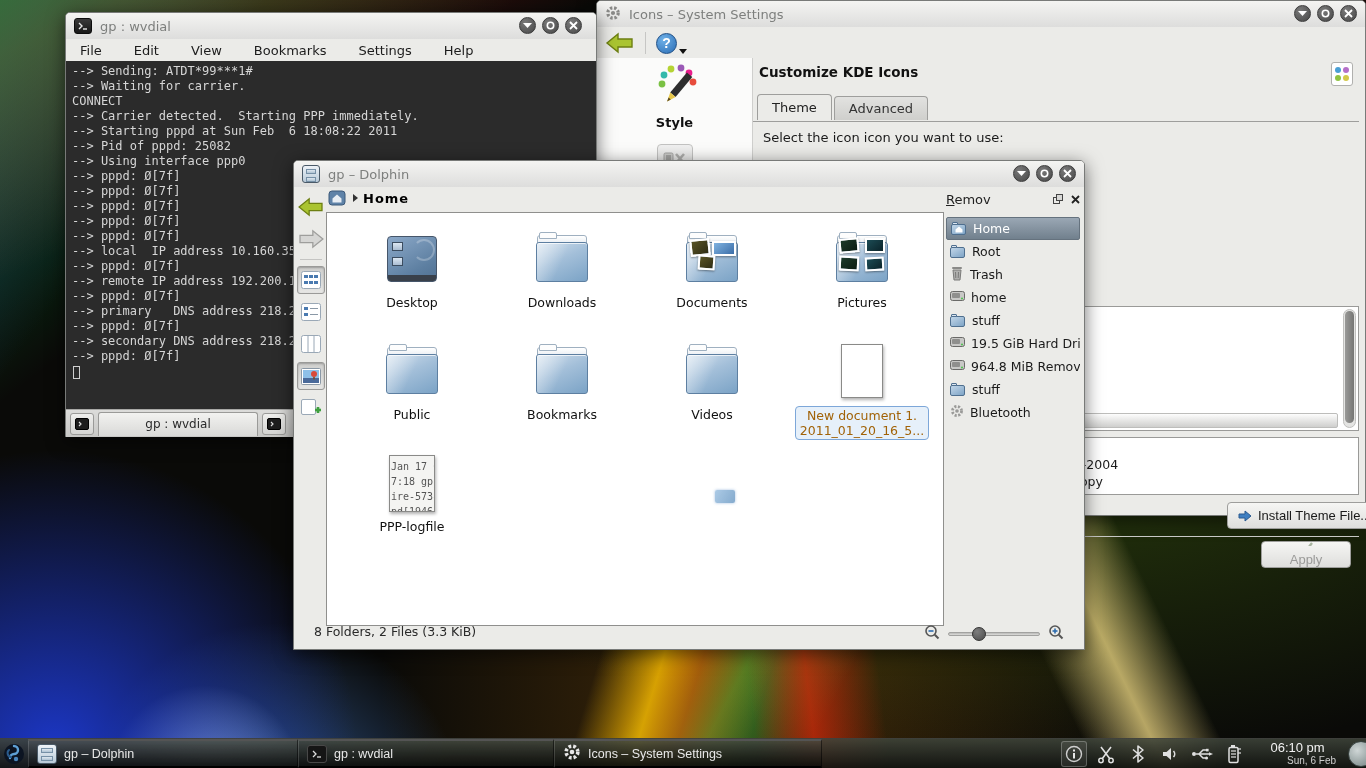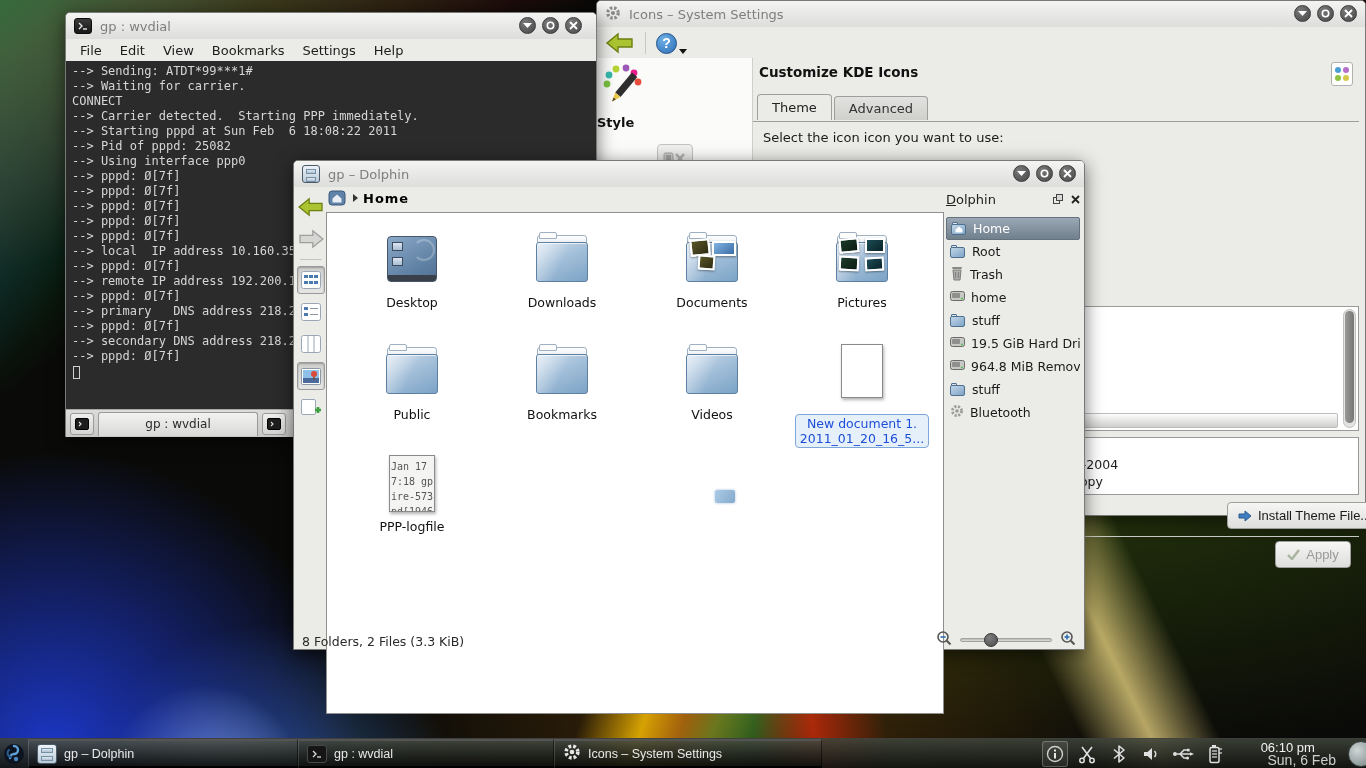--- a/index.html
+++ b/index.html
@@ -32,21 +32,21 @@
   .titlebar .title{color:#7d7f7d;font-size:13px;margin-left:8px;white-space:nowrap;overflow:hidden;}
   .winbtns{position:absolute;right:8px;top:4px;display:flex;gap:6px;}
   .wbtn{width:17px;height:17px;border-radius:50%;border:1px solid #3c3c3c;
     background:radial-gradient(circle at 35% 30%, #7a7a7a, #474747);display:flex;align-items:center;justify-content:center;padding:0;}
   .wbtn svg{display:block;}
 
   
   .term{left:65px;top:12px;width:532px;height:425px;}
   .appicon-term{width:18px;height:16px;border-radius:3px;background:linear-gradient(#3a3a3a,#181818);
     border:1px solid #0c0c0c;display:flex;align-items:center;justify-content:center;}
-  .menubar{height:22px;display:flex;align-items:center;gap:18px;padding:0 14px;background:#ebebe8;font-size:13px;color:#1c1c1c;}
+  .menubar{height:22px;display:flex;align-items:center;gap:32px;padding:0 14px;background:#ebebe8;font-size:13px;color:#1c1c1c;}
   .menubar span{cursor:default;}
   .term-screen{position:relative;height:348px;background:var(--terminal_bg,#2b2b2b);overflow:hidden;}
   .term-screen pre{margin:0;padding:3px 6px;font-family:"DejaVu Sans Mono","Liberation Mono",monospace;
     font-size:12px;line-height:15px;color:var(--terminal_fg,#d6d6d6);white-space:pre;}
   .term-cursor{position:absolute;left:7px;top:305px;width:7px;height:13px;border:1px solid #cfcfcf;}
   .term-tabbar{height:28px;background:linear-gradient(#dcdcda,#c7c7c5);border-top:1px solid #a8a8a6;
     display:flex;align-items:center;padding:0 4px;gap:4px;}
   .tabbtn{width:24px;height:22px;border:1px solid #9a9a98;border-radius:3px;
     background:linear-gradient(#efefed,#d4d4d2);display:flex;align-items:center;justify-content:center;padding:0;}
   .tinyterm{width:14px;height:12px;border-radius:2px;background:#1d1d1d;border:1px solid #000;
@@ -58,21 +58,21 @@
   
   .ss{left:596px;top:0;width:770px;height:516px;}
   .ss-toolbar{height:32px;display:flex;align-items:center;gap:10px;padding:0 8px;}
   .toolsep{width:1px;height:22px;background:#c6c6c4;}
   .helpbtn{position:relative;width:24px;height:24px;border:none;background:transparent;padding:0;}
   .helpbtn .qcircle{width:21px;height:21px;border-radius:50%;background:radial-gradient(circle at 35% 30%, #6fb1e8, #2a6cb4);
     border:1px solid #1d4e86;color:#fff;font-weight:bold;font-size:14px;display:flex;align-items:center;justify-content:center;}
   .helpbtn .caret{position:absolute;right:-7px;bottom:1px;width:0;height:0;border-left:4px solid transparent;border-right:4px solid transparent;border-top:5px solid #111;}
   .ss-body{position:absolute;left:0;top:57px;right:0;bottom:0;display:flex;}
   .ss-sidebar{width:156px;background:#fbfbfa;border-right:1px solid #cfcfcd;position:relative;}
-  .ss-side-item{display:flex;flex-direction:column;padding-top:6px;}
+  .ss-side-item{display:flex;flex-direction:column;align-items:center;padding-top:6px;}
   .ss-side-item .lbl{font-weight:bold;font-size:13px;margin-top:4px;color:#111;}
   .graytool{margin:14px auto 0;width:36px;height:30px;border:1px solid #b5b5b3;border-radius:4px;
     background:linear-gradient(#eee,#d6d6d4);display:flex;align-items:center;justify-content:center;opacity:.8;}
   .ss-content{position:relative;flex:1;}
   .ss-h1{position:absolute;left:6px;top:6px;font-weight:bold;font-size:13.5px;color:#111;}
   .fourdot{position:absolute;right:12px;top:4px;width:22px;height:24px;border:1px solid #b0b0ae;border-radius:3px;background:#fff;}
   .fourdot i{position:absolute;width:6px;height:6px;border-radius:50%;}
   .tabs{position:absolute;left:4px;top:38px;display:flex;align-items:flex-end;height:24px;}
   .tab{height:24px;padding:0 14px;border:1px solid #9e9e9c;border-bottom:none;border-radius:4px 4px 0 0;
     display:flex;align-items:center;font-size:13px;}
@@ -87,35 +87,35 @@
   .ss-vscroll{position:absolute;right:2px;top:2px;bottom:2px;width:13px;background:#e4e4e2;border:1px solid #c0c0be;border-radius:7px;}
   .ss-vthumb{position:absolute;left:1px;right:1px;top:1px;height:96%;background:linear-gradient(90deg,#9a9a98,#767674);border-radius:6px;}
   .ss-descbox{position:absolute;left:10px;top:315px;width:596px;height:58px;background:#fff;border:1px solid #9a9a98;
     font-size:12.5px;line-height:17px;color:#1a1a1a;}
   .ss-desc-frag{position:absolute;right:110px;width:250px;top:18px;}
   .ss-btnrow{position:absolute;left:10px;top:380px;right:0;height:28px;}
   .ss-sep{position:absolute;left:4px;right:0;top:414px;height:1px;background:#c8c8c6;}
   .pbtn{position:absolute;height:27px;border:1px solid #9e9e9c;border-radius:4px;
     background:linear-gradient(#f6f6f4,#dededc);font-size:13px;color:#1a1a1a;display:flex;align-items:center;gap:6px;padding:0 10px;}
   .pbtn.disabled{color:#9a9a98;}
-  .ss-apply{top:419px;right:8px;left:auto;width:76px;justify-content:center;}
+  .ss-apply{top:419px;right:8px;left:auto;width:90px;justify-content:flex-start;flex-direction:column;}
 
   
   .dolphin{left:293px;top:160px;width:792px;height:490px;}
   .crumbbar{position:absolute;left:34px;top:27px;height:20px;display:flex;align-items:center;gap:5px;}
   .crumb-home-btn{width:20px;height:17px;border:none;padding:0;background:transparent;display:flex;align-items:center;}
   .crumb-sep{width:0;height:0;border-top:4px solid transparent;border-bottom:4px solid transparent;border-left:5px solid #333;}
   .crumb-label{font-weight:bold;font-size:13px;color:#000;letter-spacing:1px;}
   .vtoolbar{position:absolute;left:2px;top:32px;width:30px;display:flex;flex-direction:column;align-items:center;gap:4px;}
   .navbtn{width:30px;height:28px;background:transparent;border:none;padding:0;display:flex;align-items:center;justify-content:center;}
   .vtsep{width:22px;height:1px;background:#c4c4c2;margin:2px 0;}
   .viewbtn{width:28px;height:28px;border:1px solid transparent;border-radius:3px;background:transparent;
     display:flex;align-items:center;justify-content:center;padding:0;}
   .viewbtn.checked{border-color:#9a9a98;background:linear-gradient(#cfcfcd,#e6e6e4);box-shadow:inset 0 1px 2px rgba(0,0,0,.25);}
-  .dolphin-view{position:absolute;left:32px;top:51px;width:618px;height:502px;background:#fff;border:1px solid #8f8f8d;overflow:hidden;}
+  .dolphin-view{position:absolute;left:32px;top:51px;width:618px;height:414px;background:#fff;border:1px solid #8f8f8d;overflow:hidden;}
   .grid{position:absolute;left:10px;top:8px;display:grid;grid-template-columns:repeat(4,150px);grid-auto-rows:112px;}
   .cell{display:flex;flex-direction:column;align-items:center;padding-top:6px;}
   .cell .label{margin-top:4px;font-size:12.5px;color:#111;text-align:center;line-height:15px;}
 
   
   .icon64{position:relative;width:64px;height:64px;flex:0 0 64px;}
   .fold-back{position:absolute;left:7px;top:8px;width:50px;height:12px;background:linear-gradient(#ffffff,#e2e8ee);
     border:1px solid #9fb0c0;border-radius:3px 3px 0 0;}
   .fold-tab{position:absolute;left:9px;top:5px;width:18px;height:7px;background:#fdfdfd;border:1px solid #9fb0c0;border-radius:2px 2px 0 0;}
   .fold-body{position:absolute;left:6px;top:15px;width:52px;height:40px;border-radius:3px;border:1px solid #5d7fa1;
@@ -133,43 +133,43 @@
   .thumb{position:absolute;border:2px solid #fff;box-shadow:0 1px 2px rgba(0,0,0,.4);}
   .thumb.olive{background:linear-gradient(140deg,#5a5526,#2e2c14);}
   .thumb.card{background:linear-gradient(140deg,#7fb2e0,#3c6ea8);}
   .thumb.night{background:linear-gradient(140deg,#1d3b2a,#0c1c12);}
   .thumb.teal{background:linear-gradient(140deg,#1c4c55,#0a2228);}
   
   .page{width:42px;height:54px;background:#fff;border:1px solid #8a8a88;box-shadow:1px 2px 3px rgba(0,0,0,.3);}
   .page.preview{width:46px;height:57px;background:#f4f4f2;padding:2px 1px;overflow:hidden;}
   .preview-text{font-family:"DejaVu Sans Mono","Liberation Mono",monospace;font-size:10px;line-height:11px;color:#555;
     white-space:pre;transform:scale(.52);transform-origin:0 0;width:190%;}
-  .sel-label{margin-top:11px;border:1px solid #7da7d9;border-radius:4px;background:rgba(205,225,246,.5);
-    padding:1px 4px;font-size:12.5px;line-height:15px;color:#1d4ed8;text-align:center;}
+  .sel-label{margin-top:3px;border:1px solid #7da7d9;border-radius:4px;background:rgba(205,225,246,.5);
+    padding:1px 4px;font-size:12.5px;line-height:15px;color:#a16207;text-align:center;}
   .artifact{position:absolute;left:388px;top:277px;width:20px;height:13px;border-radius:2px;
     background:linear-gradient(120deg,#9ec2e2,#6f9cc5);opacity:.85;box-shadow:0 0 3px rgba(120,160,210,.8);}
 
   
   .places{position:absolute;left:652px;top:28px;width:134px;height:437px;}
   .places-head{display:flex;align-items:center;height:20px;font-size:13px;color:#222;}
   .places-head .ph-label::first-letter{text-decoration:underline;}
   .ph-btns{margin-left:auto;display:flex;gap:8px;align-items:center;}
   .ph-btns button{border:none;background:transparent;padding:0;display:flex;}
   .places-list{margin-top:8px;display:flex;flex-direction:column;}
   .place{display:flex;align-items:center;gap:6px;height:23px;padding:0 4px;font-size:12.5px;color:#1a1a1a;
     white-space:nowrap;overflow:hidden;border-radius:2px;}
   .place.selected{background:linear-gradient(var(--places_selected,#9aa7b4),#71808d);color:#fff;
     border:1px solid #65727e;}
   .pficon{position:relative;width:16px;height:13px;flex:0 0 16px;}
   .pficon .b{position:absolute;left:0;top:2px;width:15px;height:11px;border-radius:2px;border:1px solid #4f6f8f;
     background:linear-gradient(150deg,#c2d6e8,#7ea4c6);}
   .pficon .t{position:absolute;left:1px;top:0;width:6px;height:3px;background:#dce6f0;border:1px solid #4f6f8f;border-radius:1px 1px 0 0;}
 
   
-  .statusbar{position:absolute;left:0;right:0;bottom:0;height:25px;display:flex;align-items:flex-end;padding:0 8px;
+  .statusbar{position:absolute;left:0;right:0;bottom:0;height:25px;display:flex;align-items:flex-start;padding:0 20px;
     font-size:12.5px;color:#2a2a2a;gap:22px;}
   .zoomctl{margin-left:auto;display:flex;align-items:center;gap:8px;}
   .slider{position:relative;width:92px;height:14px;}
   .slider .track{position:absolute;left:0;right:0;top:5px;height:4px;border-radius:2px;background:linear-gradient(#b9b9b7,#dcdcda);border:1px solid #a2a2a0;}
   .slider .knob{position:absolute;left:24px;top:0;width:14px;height:14px;border-radius:50%;
     background:radial-gradient(circle at 35% 30%,#7e7e7e,#4c4c4c);border:1px solid #333;}
 
   
   .taskbar{position:absolute;left:0;top:738px;width:1366px;height:30px;
     background:linear-gradient(rgba(62,68,58,.88),rgba(18,20,16,.94));border-top:1px solid rgba(255,255,255,.18);
@@ -180,21 +180,21 @@
     background:linear-gradient(rgba(255,255,255,.07),rgba(0,0,0,.18));white-space:nowrap;overflow:hidden;}
   .task.t1{width:270px;}
   .task.t2{width:256px;background:linear-gradient(rgba(255,255,255,.03),rgba(0,0,0,.28));}
   .task.t3{width:268px;background:linear-gradient(rgba(255,255,255,.03),rgba(0,0,0,.28));}
   .tray{margin-left:auto;display:flex;align-items:center;gap:6px;padding-right:2px;}
   .trayicon{width:26px;height:26px;display:flex;align-items:center;justify-content:center;background:transparent;border:none;padding:0;}
   .trayicon.boxed{border:1px solid rgba(255,255,255,.25);border-radius:3px;background:rgba(255,255,255,.08);}
   .clock{display:flex;flex-direction:column;align-items:center;justify-content:center;line-height:13px;
     padding:0 6px;background:transparent;border:none;color:#f2f2f2;}
   .clock .time{font-size:13px;}
-  .clock .date{font-size:14px;color:#cfcfcf;margin-left:28px;}
+  .clock .date{font-size:10px;color:#cfcfcf;margin-left:28px;}
   .cashew{width:26px;height:26px;margin-right:-10px;border-radius:50%;align-self:center;
     background:radial-gradient(circle at 35% 35%,#cfd6d6,#71807f);border:1px solid #3a4442;}
 
   
   .cab{width:20px;height:20px;border-radius:3px;border:1px solid #4a5a68;background:linear-gradient(#eef3f8,#b9cad8);position:relative;}
   .cab i{position:absolute;left:3px;right:3px;height:5px;border:1px solid #7690a6;background:linear-gradient(#dfe8f0,#aec2d2);}
   .cab i.r1{top:3px;} .cab i.r2{top:11px;}
   .darkterm{width:20px;height:18px;border-radius:3px;background:#151515;border:1px solid #484848;display:flex;align-items:center;justify-content:center;}
 </style>
 </head>
@@ -595,21 +595,21 @@
 uid 1000</span></span>
           </span>
           <span class="label">PPP-logfile</span>
         </div>
       </div>
       <span class="artifact"></span>
     </div>
 
     <div class="places">
       <div class="places-head">
-        <span class="ph-label">Dolphin</span>
+        <span class="ph-label">Remov</span>
         <span class="ph-btns">
           <button>
               <svg width="10" height="10">
                 <rect x="0.5" y="3.5" width="6" height="6" fill="none" stroke="#444"></rect>
                 <rect x="3.5" y="0.5" width="6" height="6" fill="#d8d8d6" stroke="#444"></rect>
               </svg>
             </button>
           <button>
               <svg width="9" height="9">
                 <path d="M1 1 L8 8 M8 1 L1 8" stroke="#222" stroke-width="1.8"></path>

